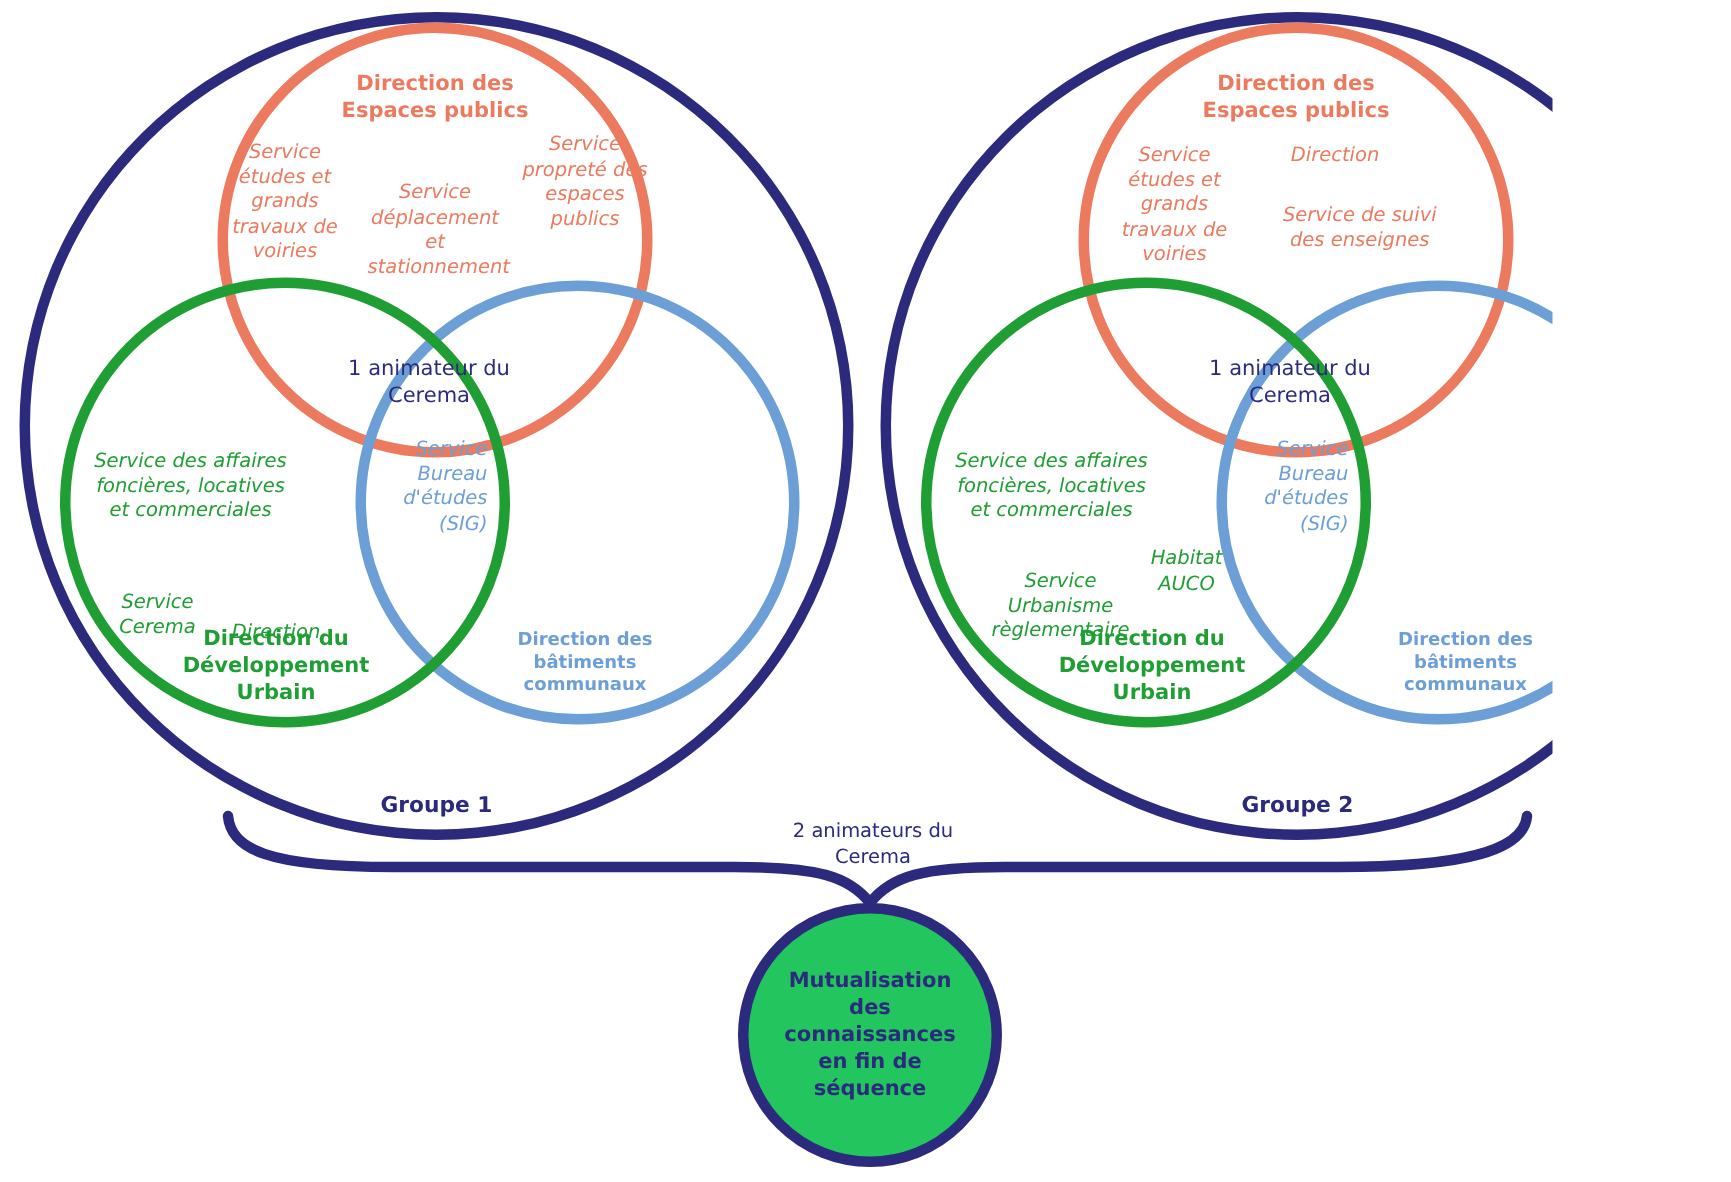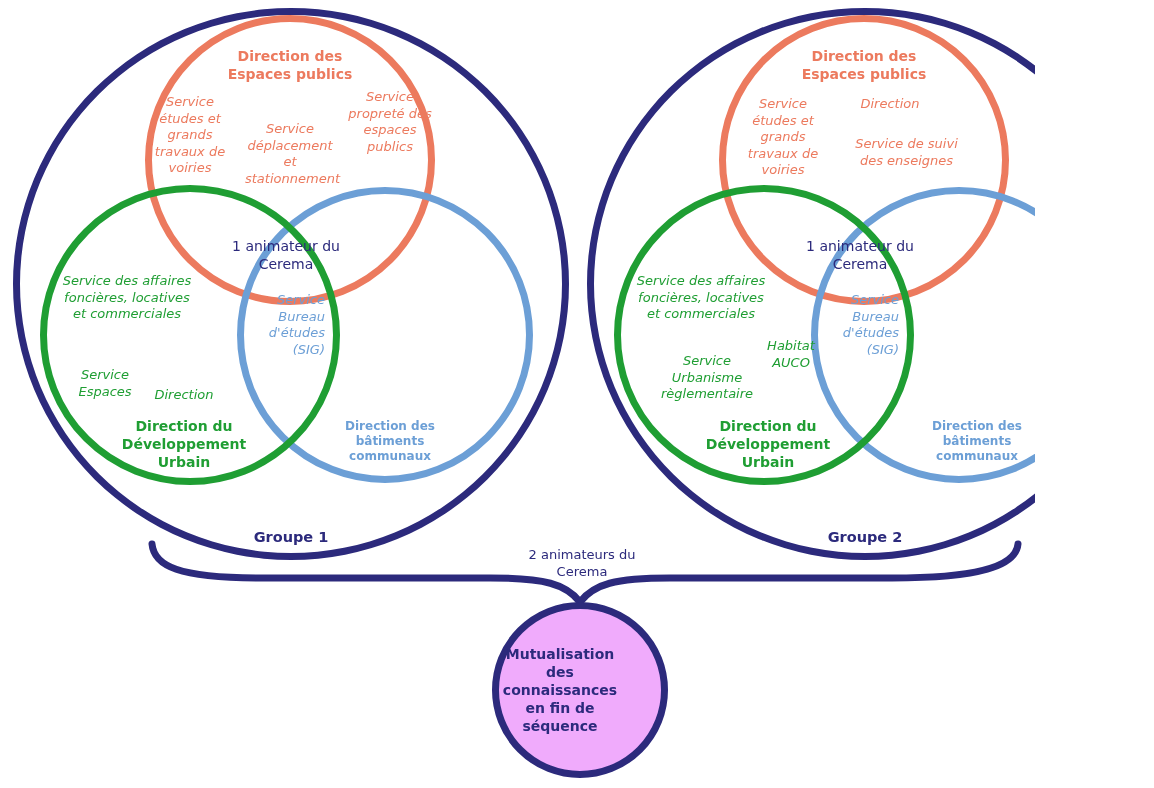--- a/index.html
+++ b/index.html
@@ -13,21 +13,21 @@
 
   .big-circle { position:absolute; inset:0; border:7px solid var(--navy); border-radius:50%; }
   .circle { position:absolute; border-radius:50%; border:7px solid; background:transparent; }
   .c-orange { left:132px; top:7px;   width:290px; height:290px; border-color:var(--orange); }
   .c-blue   { left:224px; top:179px; width:296px; height:296px; border-color:var(--blue); }
   .c-green  { left:27px;  top:177px; width:300px; height:300px; border-color:var(--green); }
 
   .txt { position:absolute; text-align:center; line-height:1.27; }
   .svc { font-style:italic; font-size:13px; }
   .orange-svc { color:var(--orange); }
-  .green-svc  { color:var(--green); }
+  .green-svc  { color:var(--green);margin-top:27px; }
   .blue-svc   { color:var(--blue);text-align:right; }
 
   .ep-title { left:202px; top:40px;  width:150px; font-weight:bold; font-size:14px; color:var(--orange); }
   .svc-left { left:132px; top:86px;  width:90px; }
   .svc-mid  { left:232px; top:113px; width:90px; }
   .svc-right{ left:332px; top:81px;  width:90px; }
   .animator { left:208px; top:230px; width:130px; font-size:14px; color:var(--navy); }
   .bureau   { left:242px; top:284px; width:70px; }
   .du-svc1  { left:49px;  top:265px; width:130px; }
   .du-svc2  { left:52px;  top:359px; width:80px; }
@@ -45,21 +45,21 @@
   .g2 .bc-title { left:325px; }
   .g2 .du-title { left:111px; }
 
   .brace { position:absolute; left:0; top:0; pointer-events:none; }
   .brace-path { stroke:var(--navy); stroke-width:7; fill:none; stroke-linecap:round; }
 
   .bottom-note { left:512px; top:547px; width:140px; font-size:13px; color:var(--navy); }
 
   .mut-circle { position:absolute; left:492px; top:602px; width:176px; height:176px;
                 border:7px solid var(--navy); border-radius:50%;
-                display:flex; align-items:center; justify-content:flex-start; background:#f0abfc; }
+                display:flex; align-items:center; justify-content:center; background:#22c55e; }
   .mut-text { width:122px; text-align:center; font-weight:bold; font-size:14px;
               line-height:1.3; color:var(--navy); }
 </style>
 </head>
 <body>
 
 <div class="canvas">
 
   <div class="group g1">
     <div class="big-circle"></div>
@@ -69,21 +69,21 @@
 
     <div class="txt ep-title">Direction des Espaces publics</div>
     <div class="txt svc orange-svc svc-left">Service études et grands travaux de voiries</div>
     <div class="txt svc orange-svc svc-mid">Service déplacement et stationnement</div>
     <div class="txt svc orange-svc svc-right">Service propreté des espaces publics</div>
 
     <div class="txt animator">1 animateur du Cerema</div>
     <div class="txt svc blue-svc bureau">Service Bureau d'études (SIG)</div>
 
     <div class="txt svc green-svc du-svc1">Service des affaires foncières, locatives et commerciales</div>
-    <div class="txt svc green-svc du-svc2">Service Espaces</div>
+    <div class="txt svc green-svc du-svc2">Service Cerema</div>
     <div class="txt svc green-svc du-svc3">Direction</div>
 
     <div class="txt du-title">Direction du Développement Urbain</div>
     <div class="txt bc-title">Direction des bâtiments communaux</div>
     <div class="txt grp-label">Groupe 1</div>
   </div>
 
   <div class="group g2">
     <div class="big-circle"></div>
     <div class="circle c-orange"></div>

